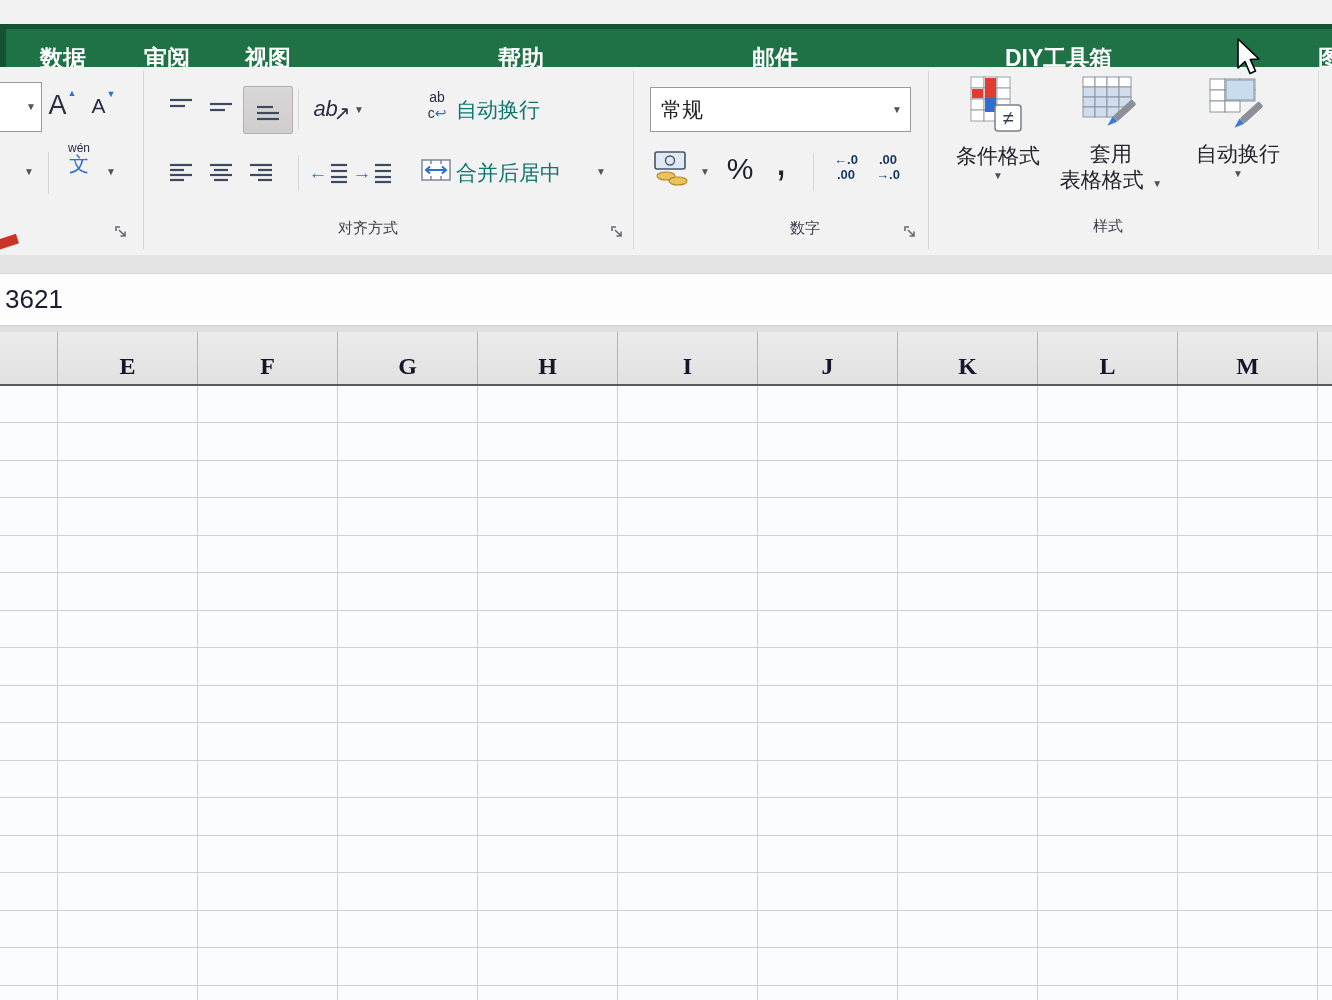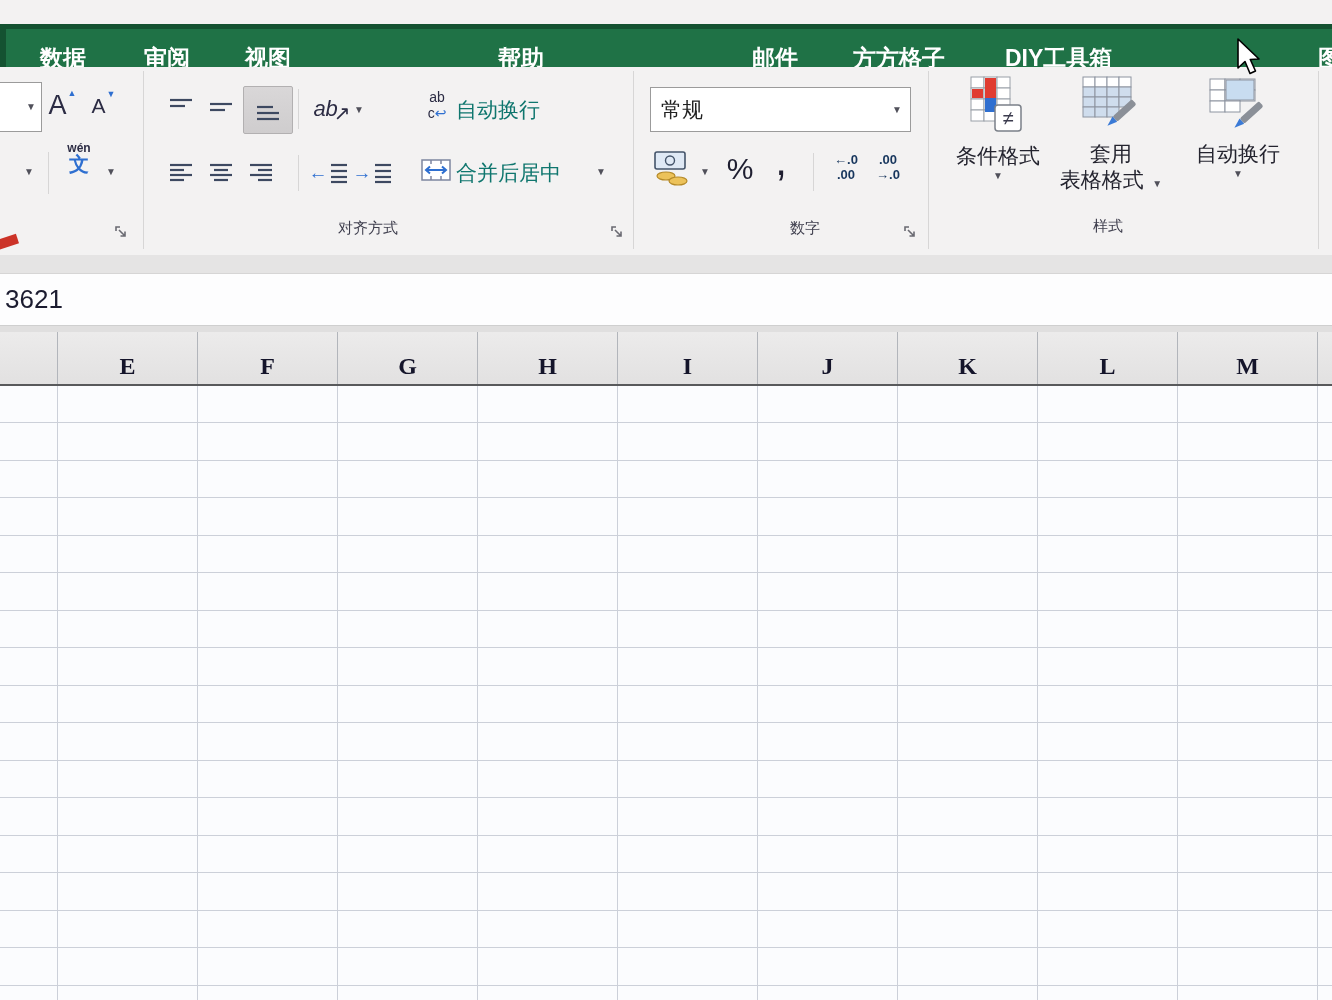--- a/index.html
+++ b/index.html
@@ -91,21 +91,20 @@
 <div id="app">
 
   <div class="tabbar">
     <div class="topstrip"></div>
     <div class="leftstrip"></div>
     <div class="tab" style="left:40px">数据</div>
     <div class="tab" style="left:144px">审阅</div>
     <div class="tab" style="left:245px">视图</div>
     <div class="tab" style="left:498px">帮助</div>
     <div class="tab" style="left:752px">邮件</div>
-    <div class="tab" style="left:853px">方方格子</div>
     <div class="tab" style="left:1005px">DIY工具箱</div>
     <div class="tab partial" style="left:1318px">图</div>
   </div>
 
   <div class="ribbon">
 
     <div class="sizecombo">
       <span class="dd">▼</span>
     </div>
     <div class="btnface" style="left:44px;top:18px;width:36px;height:40px;">
@@ -114,21 +113,21 @@
     </div>
     <div class="btnface" style="left:86px;top:20px;width:34px;height:38px;">
       <span class="smallA">A</span>
         <span class="tri">▼</span>
     </div>
     <div class="redswatch"></div>
     <div class="btnface" style="left:22px;top:98px;width:14px;height:14px;">
         <span class="dd">▼</span>
       </div>
     <div class="vdiv" style="left:48px;top:85px;height:42px;"></div>
-    <div class="btnface" style="left:56px;top:76px;width:46px;height:52px;display:block;text-align:center;font-weight:bold;">
+    <div class="btnface" style="left:56px;top:76px;width:46px;height:52px;display:block;text-align:center;">
       <span class="phon-top">wén</span>
       <span class="phon-char">文</span>
     </div>
     <div class="btnface" style="left:104px;top:98px;width:14px;height:14px;">
         <span class="dd">▼</span>
       </div>
     <div class="launcher" style="left:114px;top:158px;">
       <svg width="15" height="15">
           <path d="M2,6 V2 H6" fill="none" stroke="#6a6a72" stroke-width="1.6"></path>
           <path d="M5,5 L11,11 M11,6.5 V11 H6.5" fill="none" stroke="#6a6a72" stroke-width="1.6"></path>

